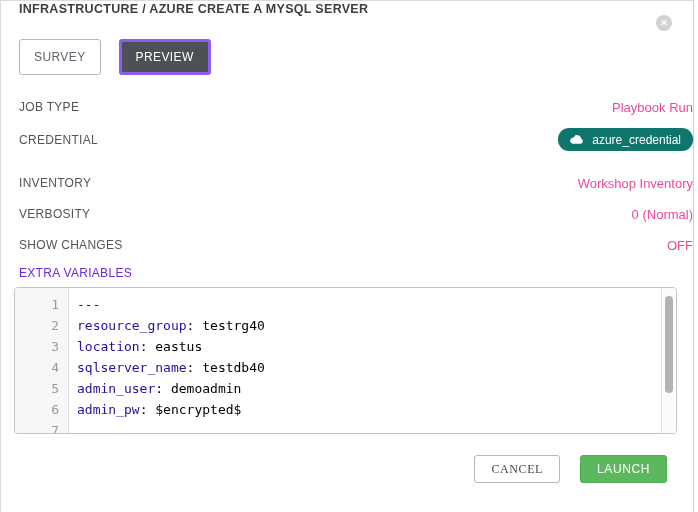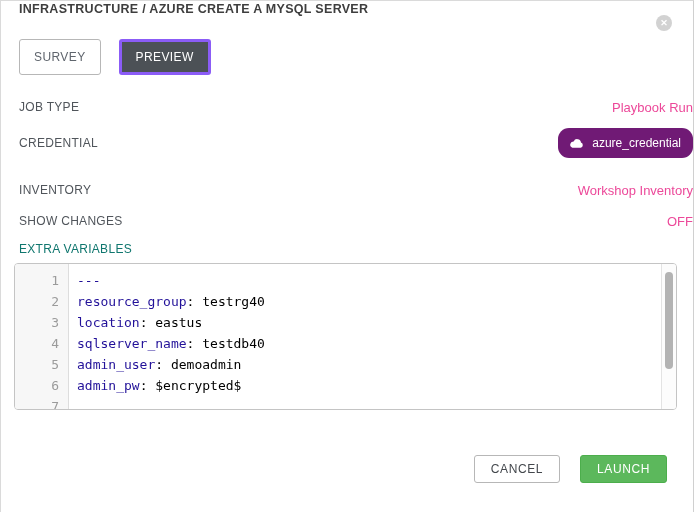--- a/index.html
+++ b/index.html
@@ -45,28 +45,28 @@
   .detail-row { display: flex; align-items: center; min-height: 20px; margin-bottom: 11px; justify-content: space-between; }
   .detail-row.credential-row { margin-bottom: 22px; }
   .detail-label {
     width: 151px; flex: 0 0 151px;
     font-size: 12px; color: #50555b; letter-spacing: 0.3px;
   }
   .detail-value { font-size: 13px; color: #ec4899; }
 
   .credential-badge {
     display: inline-flex; align-items: center; gap: 8px;
-    height: 30px; padding: 0 12px 0 11px;
-    background: #701a75; border-radius: 11px;
+    height: 23px; padding: 0 12px 0 11px;
+    background: #0f766e; border-radius: 11px;
     color: #fff; font-size: 12px;
   }
   .credential-badge svg { display: block; }
 
   
-  .extra-vars-label { margin: 0 0 0 18px; font-size: 12px; color: #0f766e; letter-spacing: 0.3px; }
+  .extra-vars-label { margin: 0 0 0 18px; font-size: 12px; color: #6d28d9; letter-spacing: 0.3px; }
   .editor {
     position: relative;
     margin: 7px 0 0 13px;
     width: 663px; height: 147px;
     border: 1px solid #c4c4c4; border-radius: 4px;
     background: #fff; overflow: hidden;
     font-family: "DejaVu Sans Mono", monospace; font-size: 13px;
   }
   .editor-scroll { display: flex; height: 100%; }
   .gutter {
@@ -92,21 +92,21 @@
   
   .actions {
     position: absolute; right: 26px; top: 454px;
     display: flex; gap: 20px;
   }
   .btn {
     height: 28px; padding: 0 16px; font-size: 12px; letter-spacing: 0.6px;
     border-radius: 3px; display: inline-flex; align-items: center; justify-content: center;
     cursor: pointer;
   }
-  .btn-cancel { background: #fff; border: 1px solid #b7b7b7; color: #43474c; }
+  .btn-cancel { background: #fff; border: 1px solid #b7b7b7; color: #43474c; font-family: Liberation Serif, serif; }
   .btn-launch { background: #5cb85c; border: 1px solid #4cae4c; color: #fff; }
 </style>
 </head>
 <body>
 
 <div class="modal">
 
   <div class="header">
     <div class="title">INFRASTRUCTURE / AZURE CREATE A MYSQL SERVER</div>
     <div class="close-btn">
@@ -136,20 +136,24 @@
         </span>
         <span>azure_credential</span>
       </div>
     </div>
 
     <div class="detail-row">
       <div class="detail-label">INVENTORY</div>
       <div class="detail-value">Workshop Inventory</div>
     </div>
 
+    <div class="detail-row">
+      <div class="detail-label">VERBOSITY</div>
+      <div class="detail-value">0 (Normal)</div>
+    </div>
 
     <div class="detail-row">
       <div class="detail-label">SHOW CHANGES</div>
       <div class="detail-value">OFF</div>
     </div>
 
   </div>
 
   <div class="extra-vars-label">EXTRA VARIABLES</div>
 

